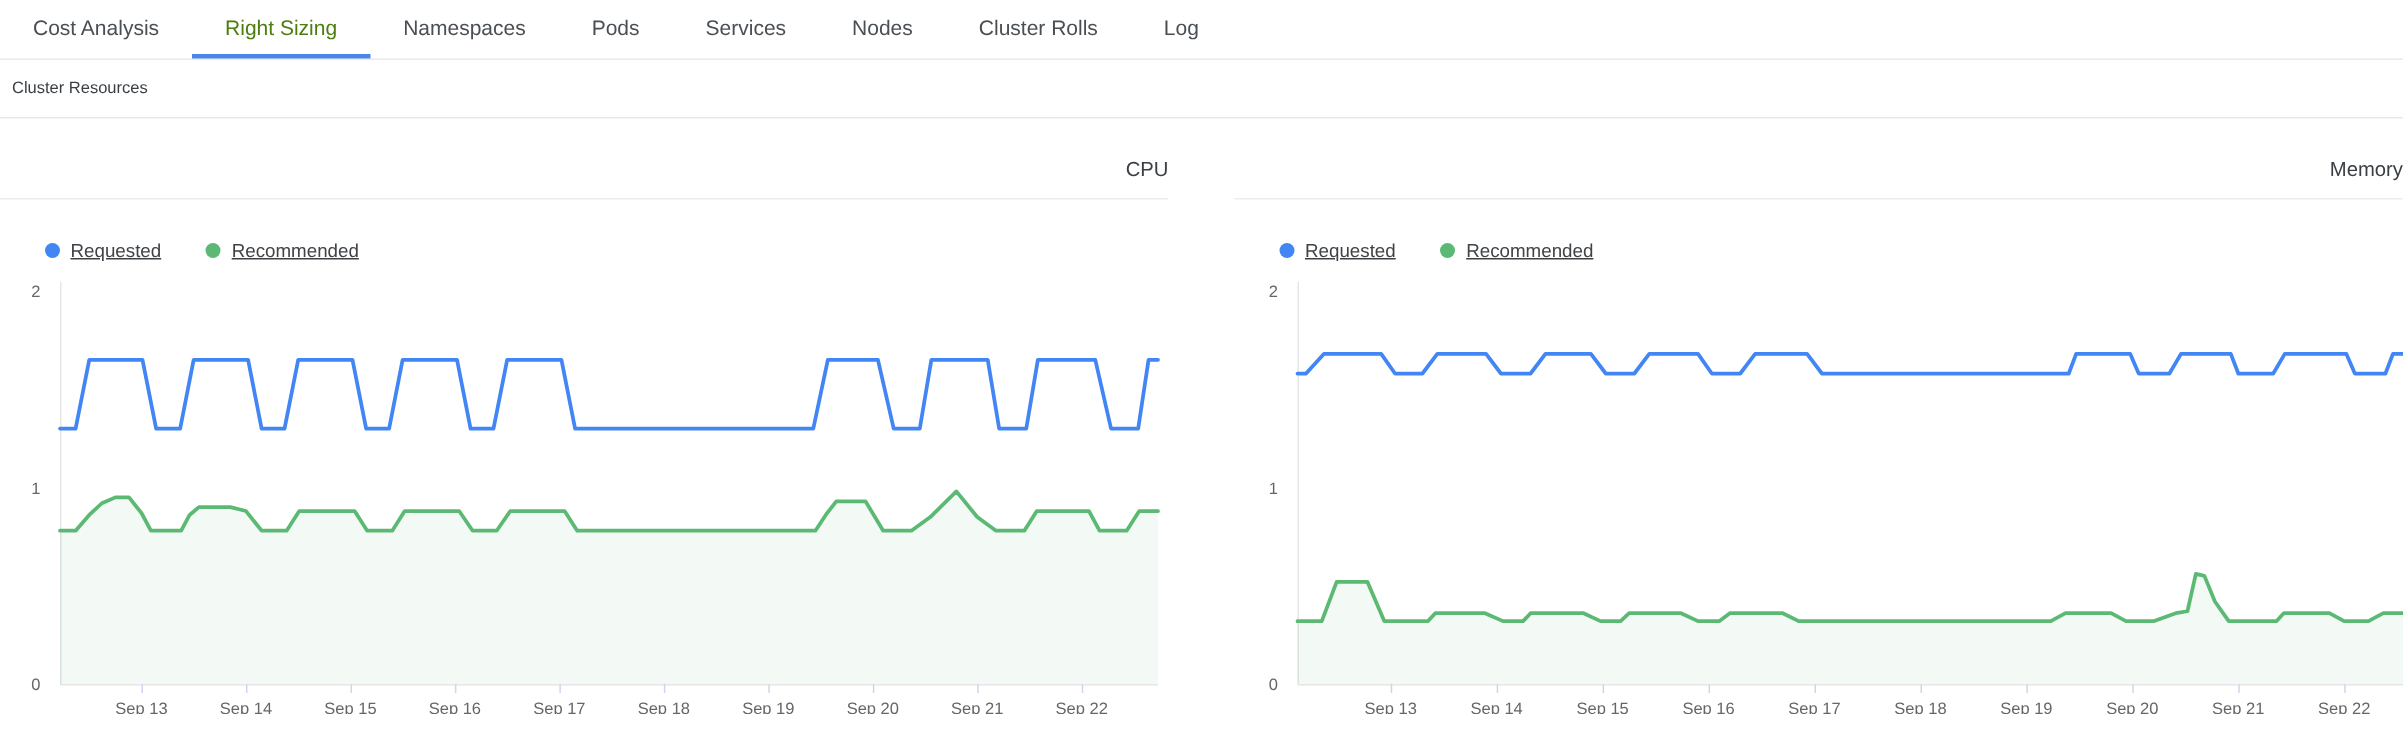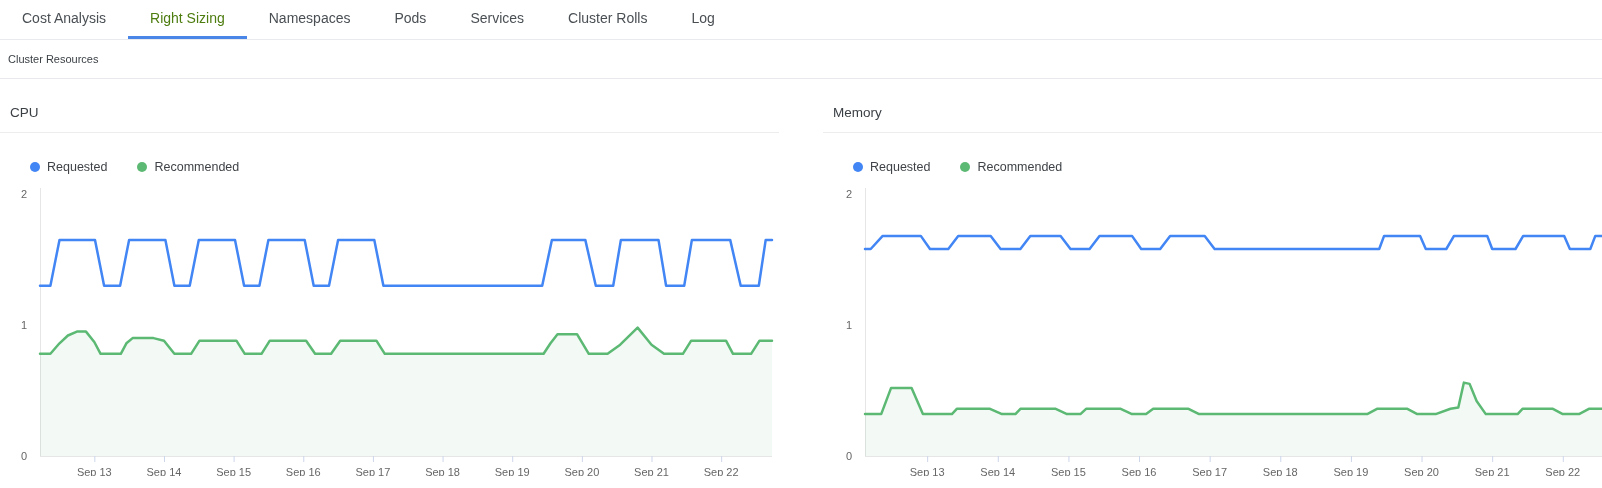--- a/index.html
+++ b/index.html
@@ -20,42 +20,43 @@
     border-bottom:3px solid transparent;
   }
   .tab.active { color:#4d7c0f; border-bottom-color:#4a86e8; }
   
   .section-header {
     padding:13px 8px 13px 8px;
     font-size:11px; color:#3a3f44;
     border-bottom:1px solid #e7e9ec;
   }
   
-  .charts-row { display:flex; gap:44px; margin-top:26px; }
+  .charts-row { display:flex; gap:44px; margin-top:26px;text-align:right; }
   .chart-panel { flex:1; min-width:0; }
   .chart-title {
     font-size:13.5px; color:#3a3f44; padding:0 0 12px 10px;
     border-bottom:1px solid #ededef;
   }
   .legend { display:flex; align-items:center; gap:30px; margin:26px 0 0 30px; height:16px; }
-  .legend-item { display:flex; align-items:center; gap:7px; cursor:pointer; }
+  .legend-item { display:flex; align-items:center; gap:7px; cursor:pointer;text-decoration:underline; }
   .legend-dot { width:10px; height:10px; border-radius:50%; display:inline-block; }
   .legend-label { font-size:12.5px; color:#3f4347; }
   .chart-svg { display:block; margin-top:6px; }
   .tick-label { font-size:11px; fill:#666666; }
 </style>
 </head>
 <body>
 
 <div class="tabbar" id="tabbar">
     <div class="tab">Cost Analysis</div>
     <div class="tab active">Right Sizing</div>
     <div class="tab">Namespaces</div>
     <div class="tab">Pods</div>
     <div class="tab">Services</div>
+    <div class="tab">Nodes</div>
     <div class="tab">Cluster Rolls</div>
     <div class="tab">Log</div>
   </div>
 
 <div class="section-header">Cluster Resources</div>
 
 <div class="charts-row">
 
   <div class="chart-panel">
     <div class="chart-title">CPU</div>

